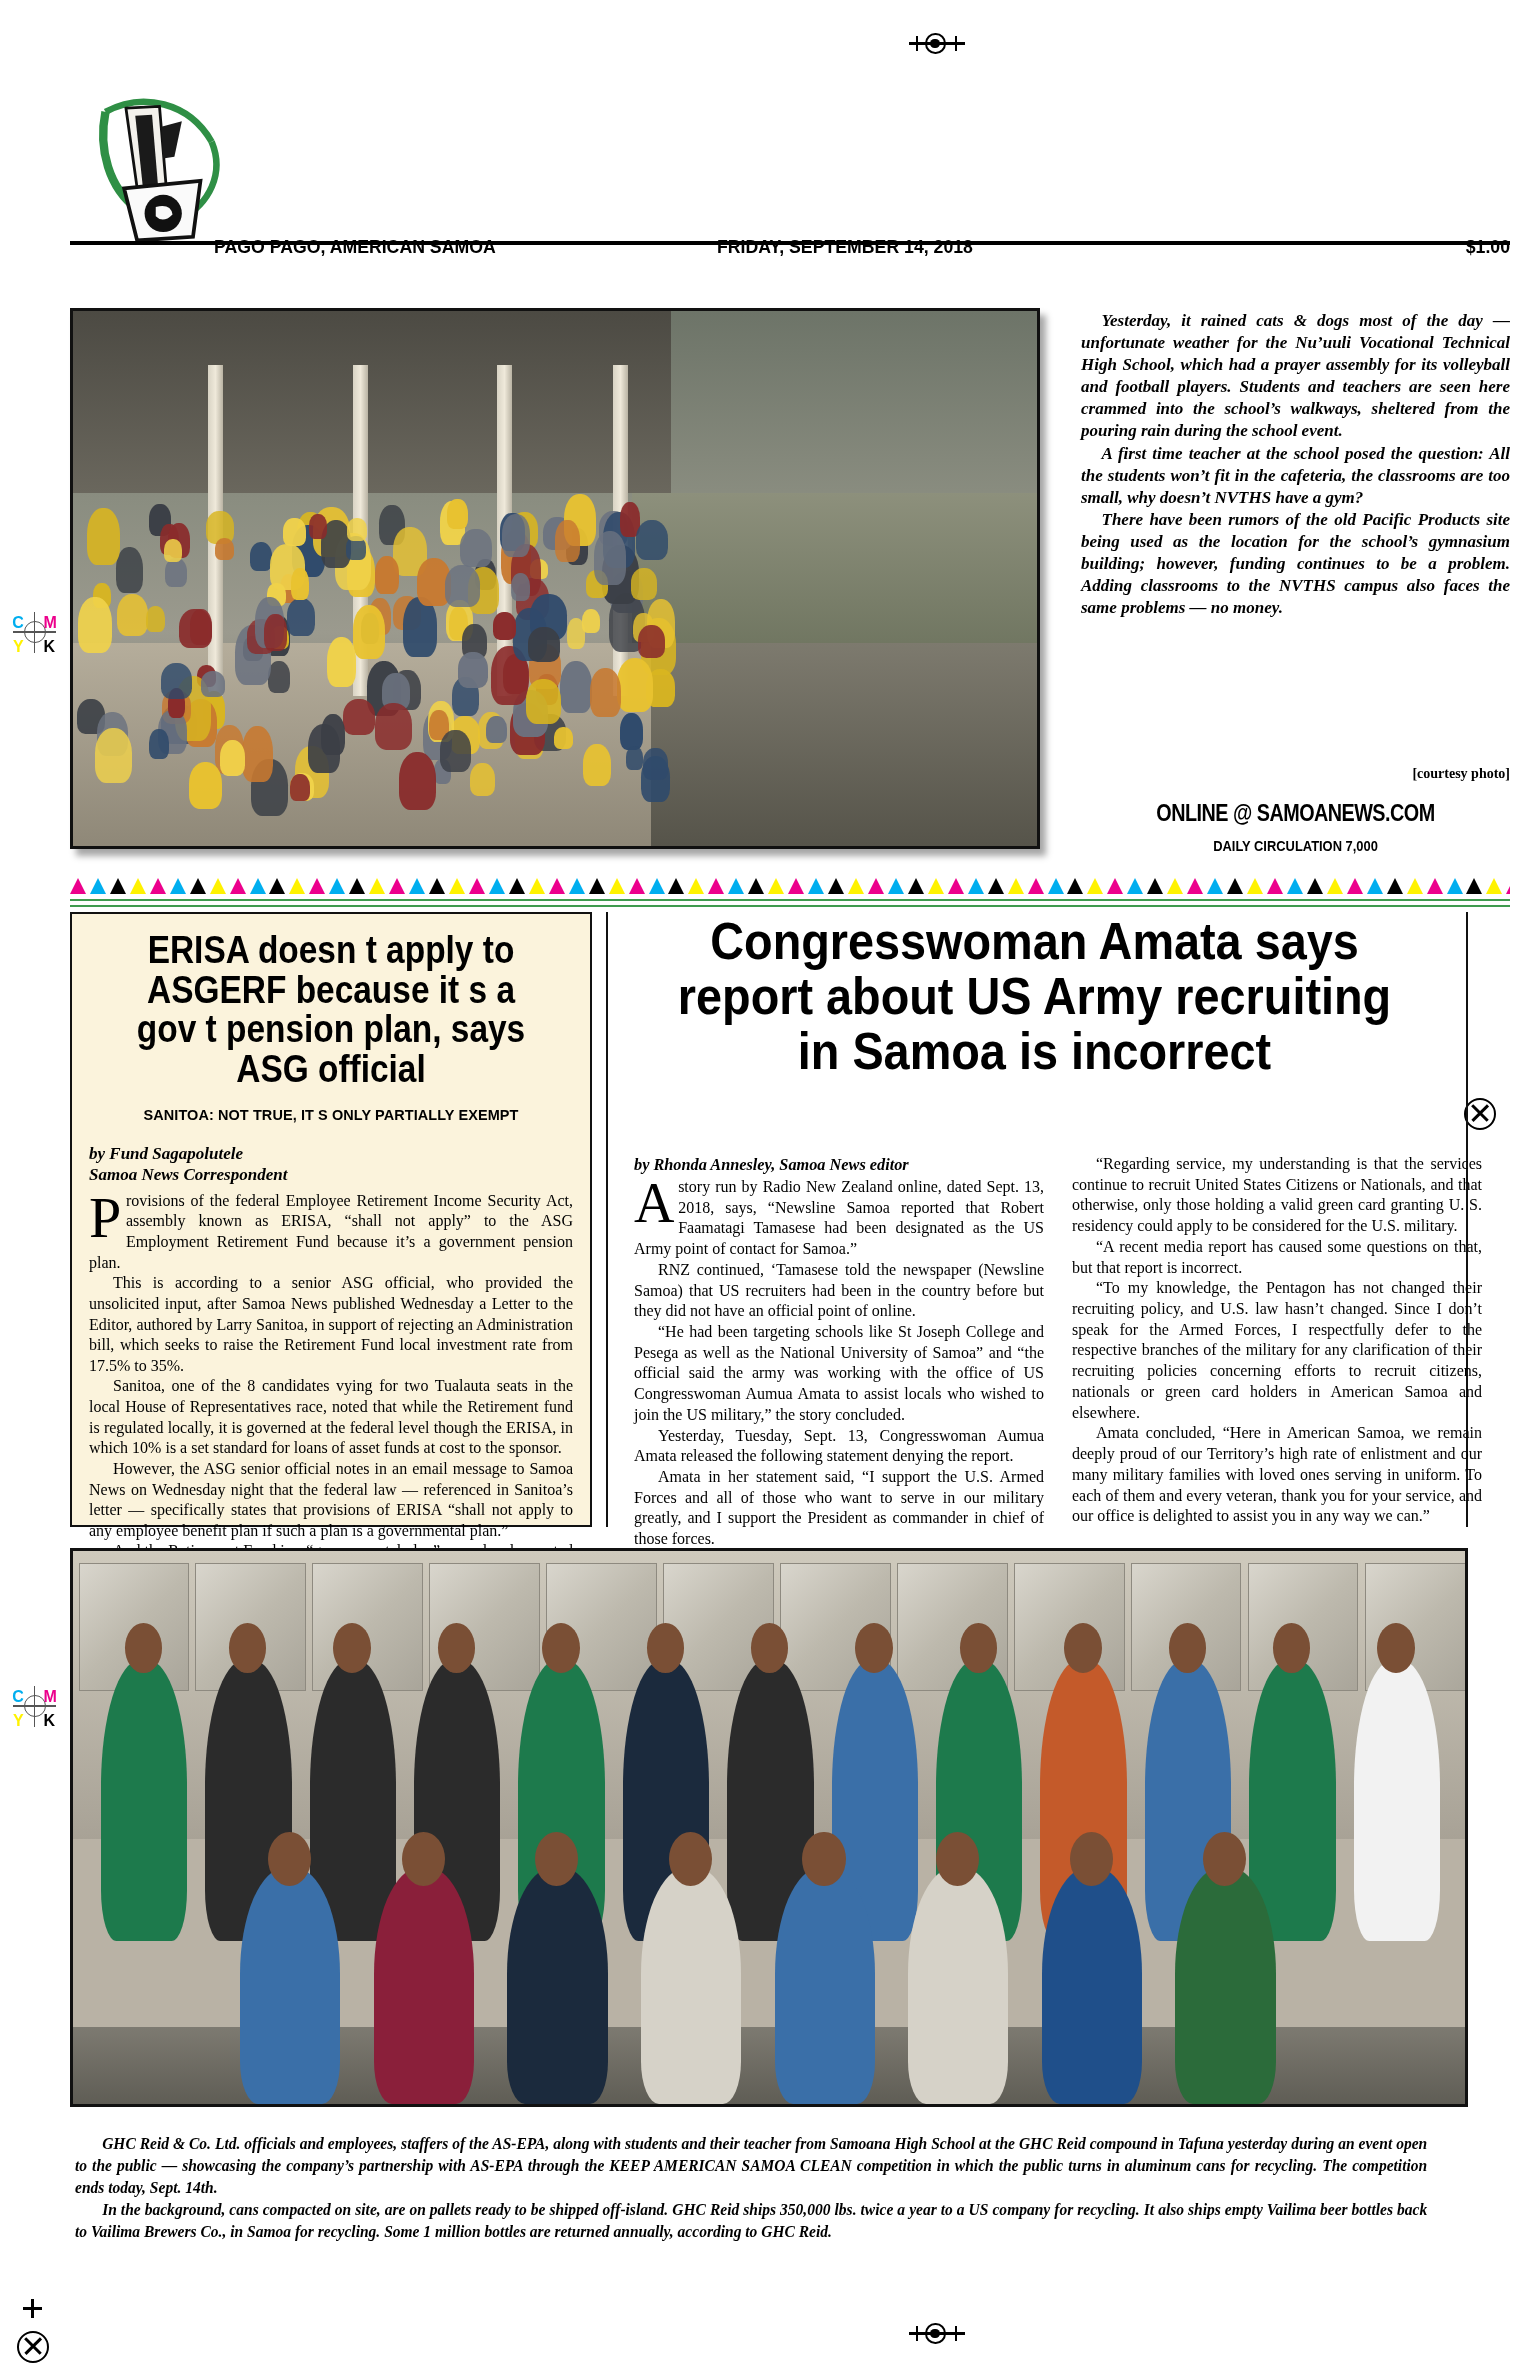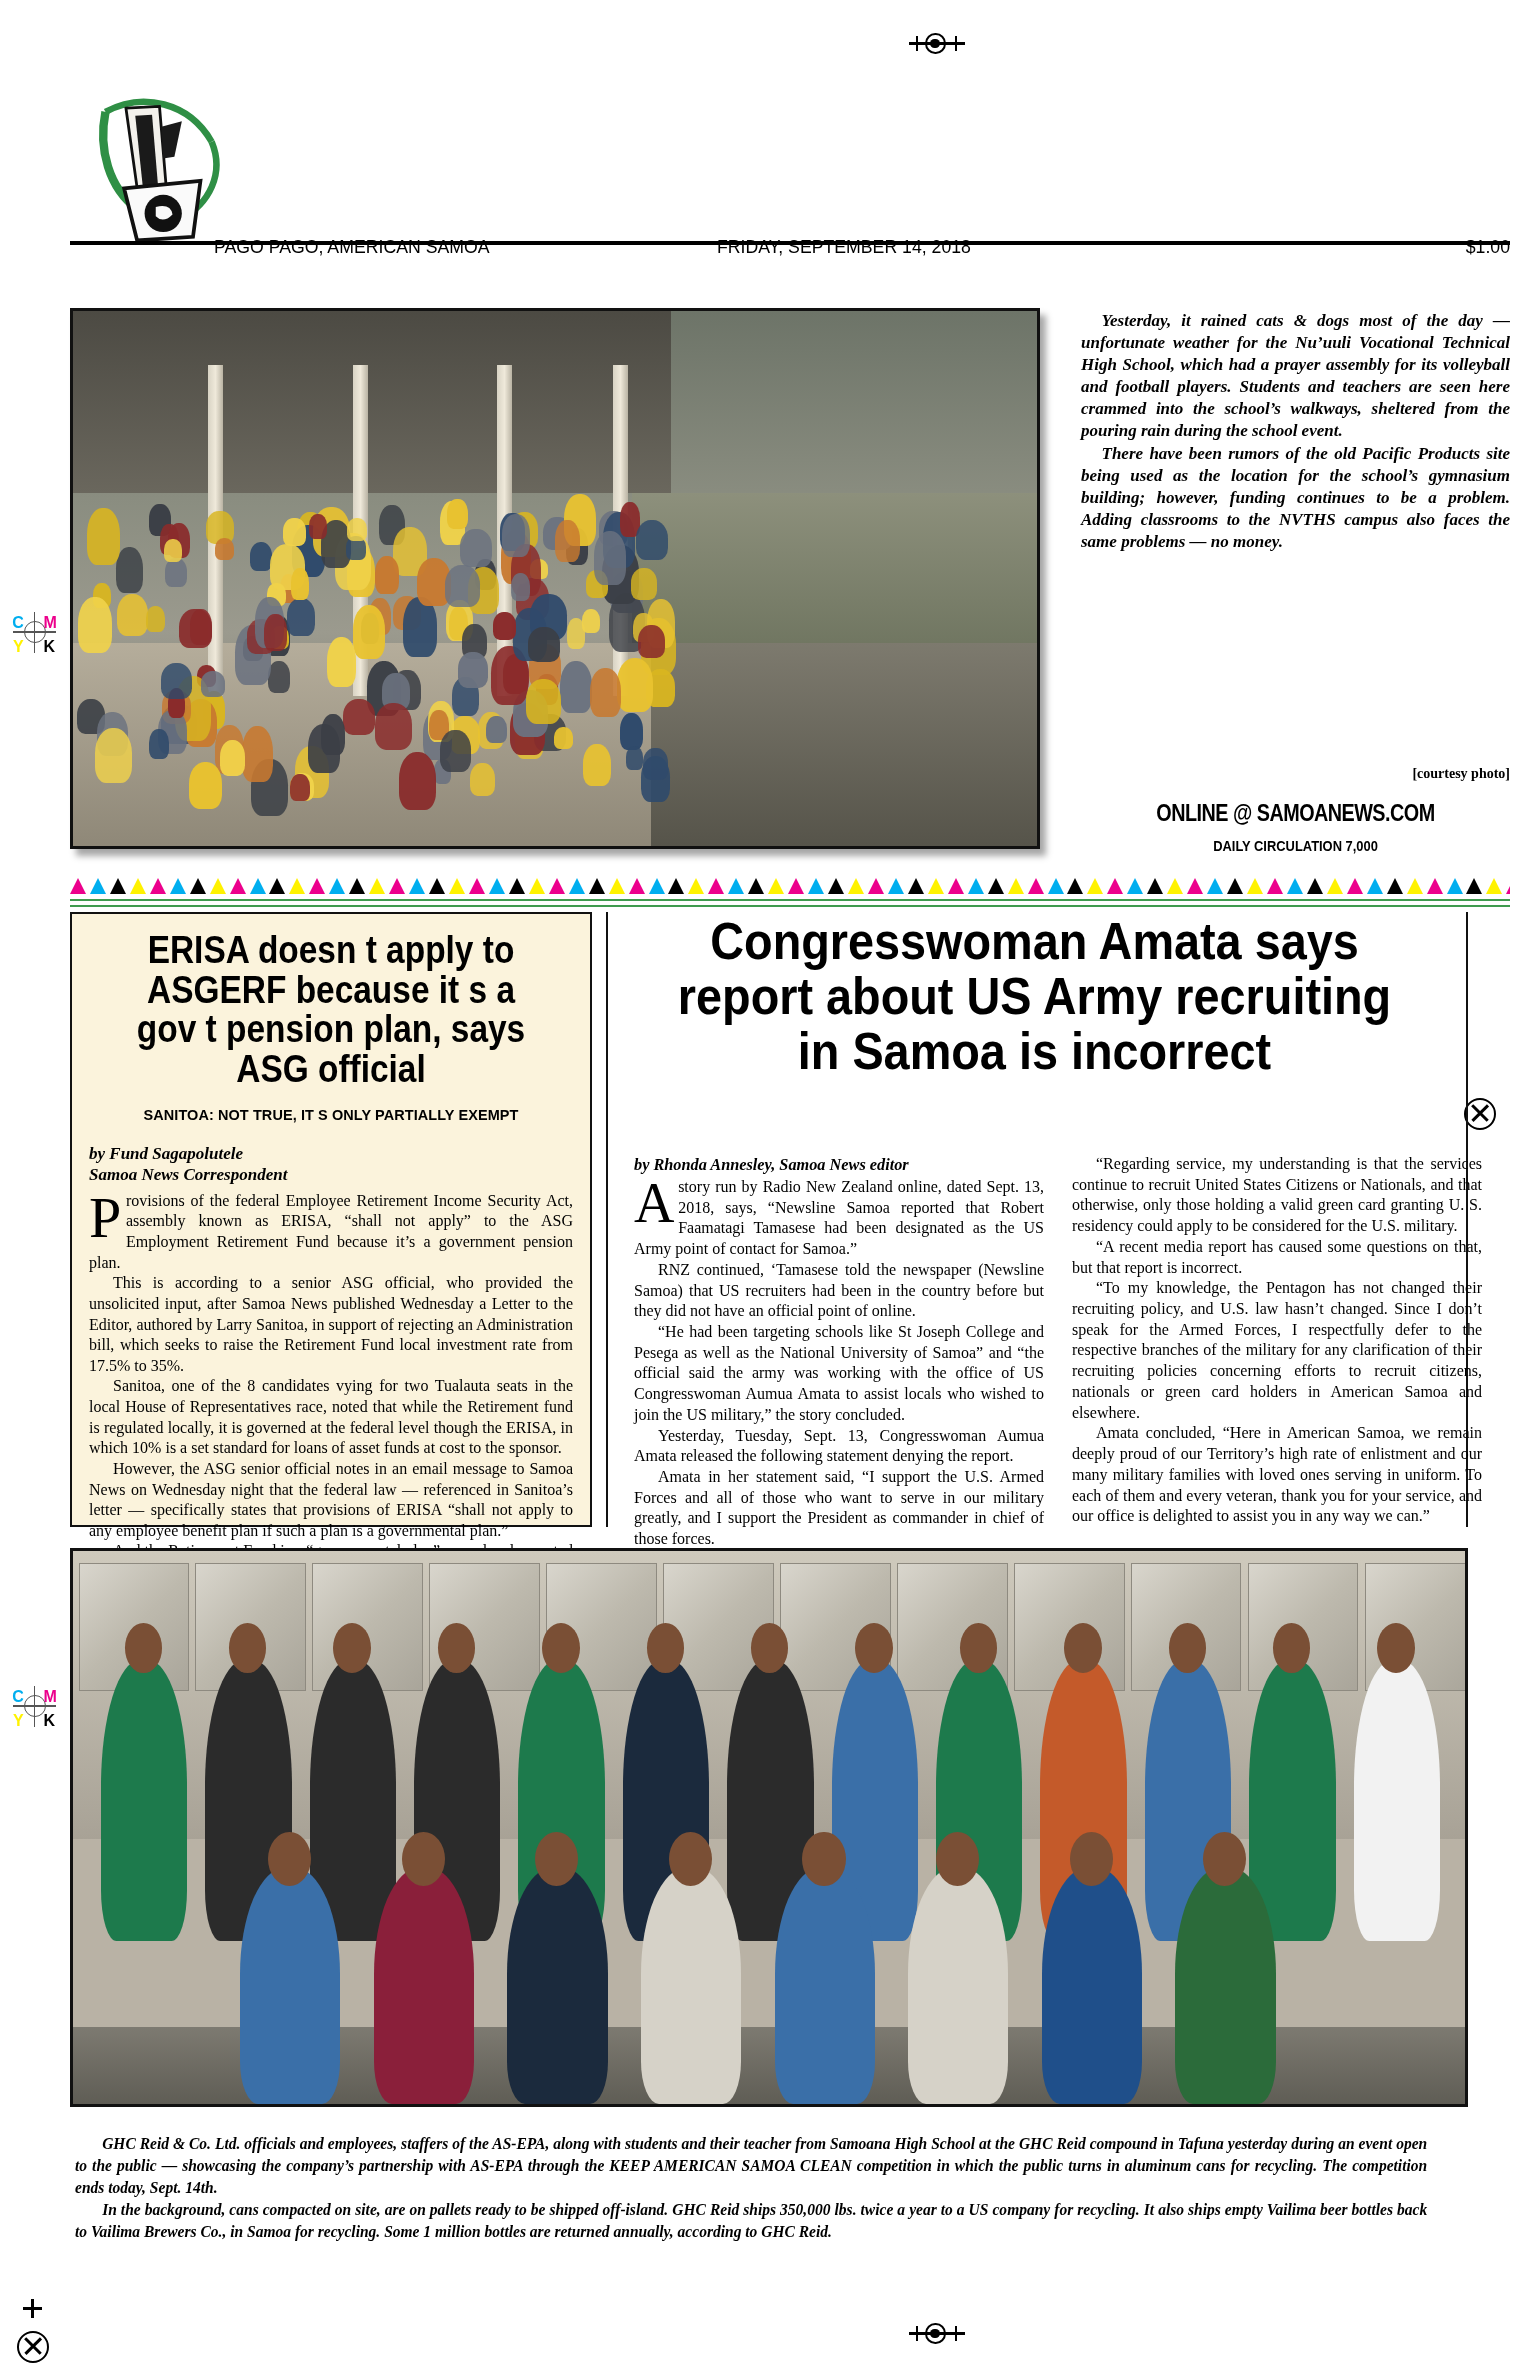--- a/index.html
+++ b/index.html
@@ -101,21 +101,21 @@
     line-height: 1;
     color: #e03a2f;
     text-shadow: 2.8px 3.7px 1.9px rgba(90,20,15,.40);
     white-space: nowrap;
     transform: scaleX(1.06);
     transform-origin: left center;
   }
   .dateline {
     position: absolute; left: 214px; top: 172px; width: 1296px; height: 24px;
     font-family: "Liberation Sans", sans-serif;
-    font-weight: normal; font-size: 17.7px;
+    font-weight: bold; font-size: 17.7px;
     color: #000;
   }
   .dateline .dl-left   { position: absolute; left: 0;    top: 0; }
   .dateline .dl-center { position: absolute; left: 503px;top: 0; }
   .dateline .dl-right  { position: absolute; right: 0;   top: 0; }
   .rule-under-mast {
     position: absolute; left: 70px; top: 241px; width: 1440px; height: 3.7px; background: #000;
   }
 
   
@@ -559,20 +559,21 @@
         <i style="width: 35px; height: 42px; left: 62.1986%; top: 22.3093%; background: rgb(107, 114, 128); opacity: 0.809722;"></i>
         <i style="width: 23px; height: 28px; left: 70.203%; top: 36.9713%; background: rgb(138, 43, 43); opacity: 0.990219;"></i>
         <i style="width: 31px; height: 36px; left: 14.7257%; top: 53.1231%; background: rgb(47, 74, 107); opacity: 0.82286;"></i>
         <i style="width: 24.6px; height: 42px; left: 80.6594%; top: 8.30817%; background: rgb(200, 121, 47); opacity: 0.823172;"></i>
         <i style="width: 31px; height: 42px; left: 61.3661%; top: 73.8314%; background: rgb(59, 63, 70); opacity: 0.830343;"></i>
       </div>
   </div>
 
   <div class="photo-caption">
     <p>Yesterday, it rained cats &amp; dogs most of the day — unfortunate weather for the Nu’uuli Vocational Technical High School, which had a prayer assembly for its volleyball and football players. Students and teachers are seen here crammed into the school’s walkways, sheltered from the pouring rain during the school event.</p>
+    <p>A first time teacher at the school posed the question: All the students won’t fit in the cafeteria, the classrooms are too small, why doesn’t NVTHS have a gym?</p>
     <p>There have been rumors of the old Pacific Products site being used as the location for the school’s gymnasium building; however, funding continues to be a problem. Adding classrooms to the NVTHS campus also faces the same problems — no money.</p>
   </div>
   <div class="courtesy">[courtesy photo]</div>
   <div class="online-line">ONLINE @ SAMOANEWS.COM</div>
   <div class="circ-line">DAILY CIRCULATION 7,000</div>
 
   <div class="tri-bar" id="tri-bar">
       <i style="left: 0px; border-bottom-color: rgb(236, 0, 140);"></i>
       <i style="left: 20px; border-bottom-color: rgb(0, 174, 239);"></i>
       <i style="left: 40px; border-bottom-color: rgb(0, 0, 0);"></i>

